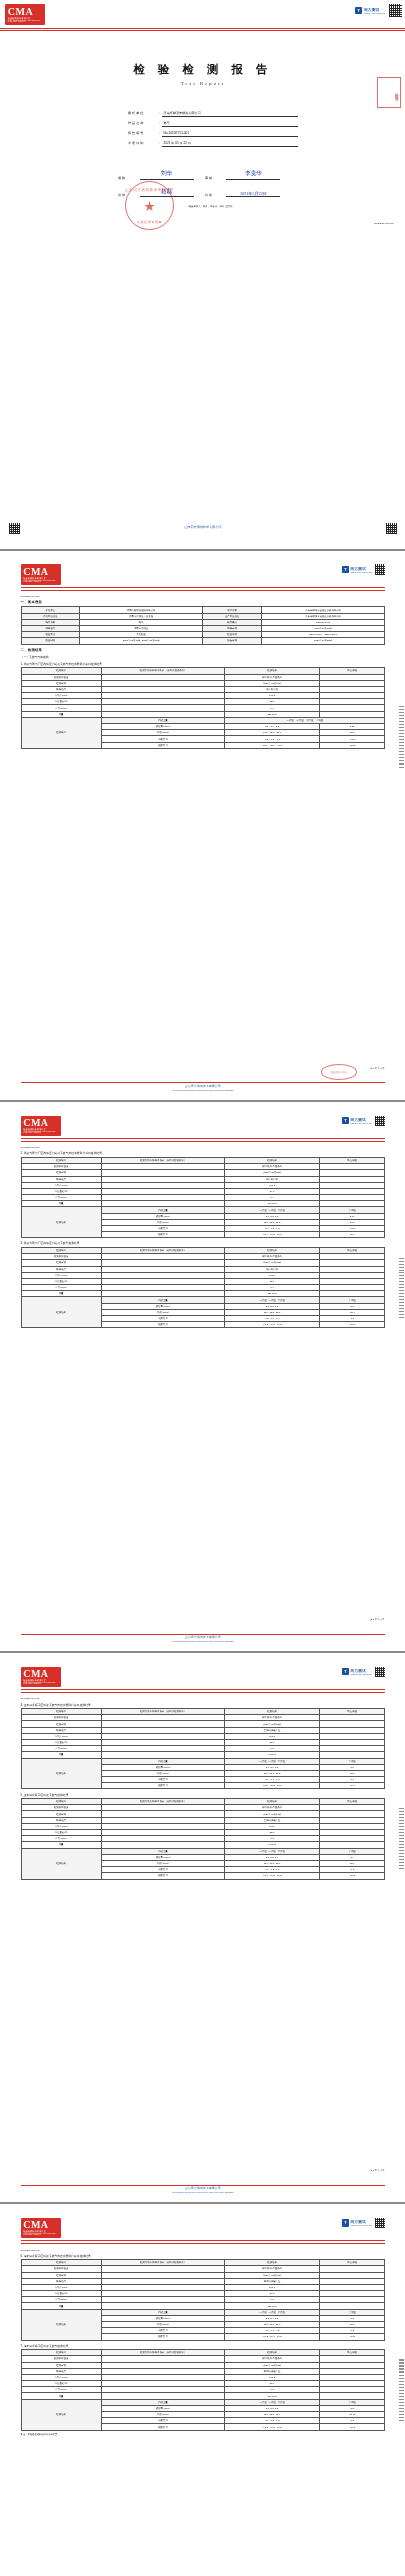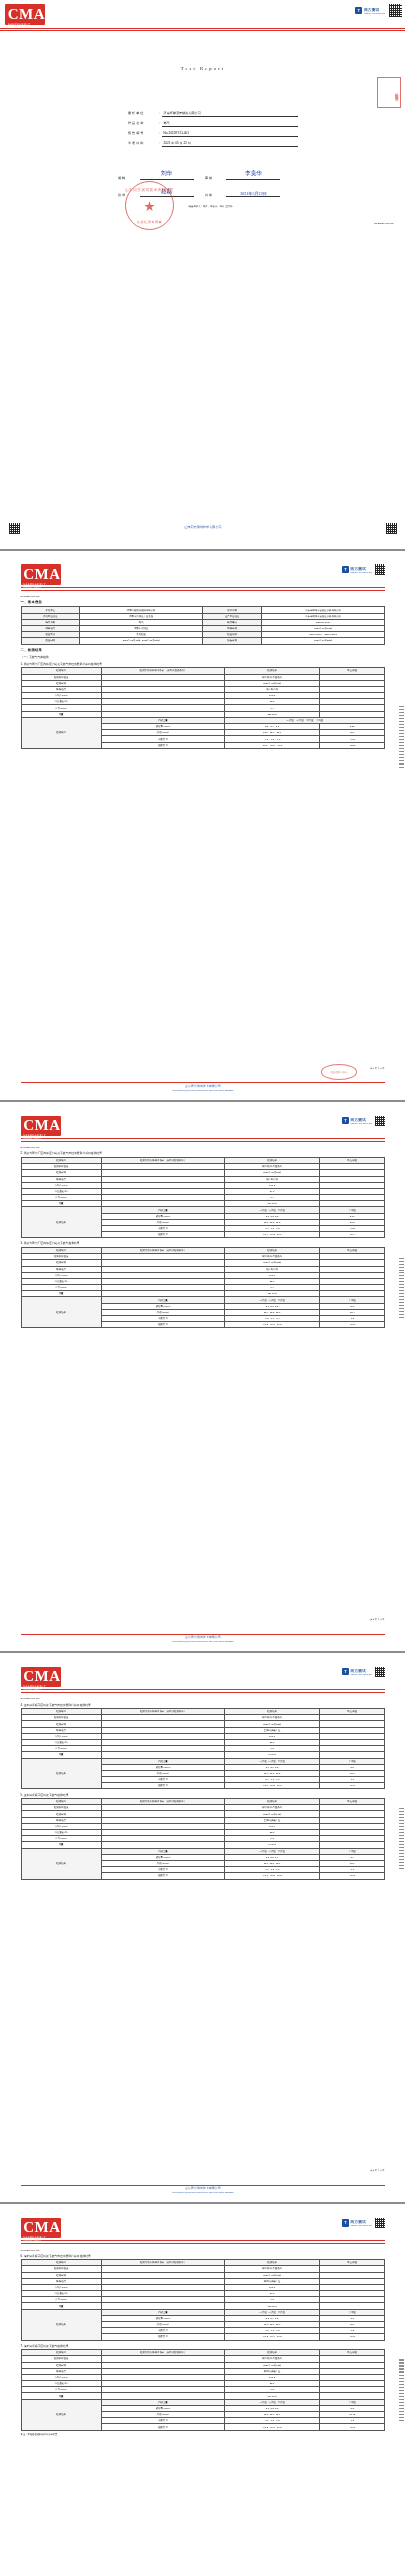--- a/index.html
+++ b/index.html
@@ -22,21 +22,21 @@
   
   .cover { height: 549px; }
   .ma-logo {
     position: absolute; left: 5.2px; top: 4.1px;
     width: 40px; height: 20.6px;
     background: #d63028;
     color: #fff;
     border-radius: 1px;
   }
   .ma-logo .big {
-    font-size: 15px; font-weight: bold; letter-spacing: 0.5px;
+    font-size: 10px; font-weight: bold; letter-spacing: 0.5px;
     padding: 1.5px 0 0 2.6px; font-family: "Liberation Serif", serif;
   }
   .ma-logo .sub {
     font-size: 2.1px; padding-left: 2.6px; letter-spacing: 0.2px;
   }
   .ma-logo .sub2 { font-size: 1.5px; padding-left: 2.6px; opacity:.9;}
   .qr {
     width: 13.4px; height: 13.4px;
     background:
       repeating-linear-gradient(90deg,#000 0 1px,#fff 1px 2.1px),
@@ -194,20 +194,21 @@
         <div class="en">TONGFANG TESTING</div>
       </div>
     </div>
     <div class="qr"></div>
   </div>
 
   <div class="cover-rule"></div>
   <div class="cover-rule2"></div>
 
   <div class="report-title">
+    <div class="cn">检 验 检 测 报 告</div>
     <div class="en">Test    Report</div>
   </div>
 
   <div class="cover-fields">
     <div class="row">
       <div class="lbl">委托单位</div>
       <div class="sep">：</div>
       <div class="val">济南环能流亮能源有限公司</div>
     </div>
     <div class="row">

